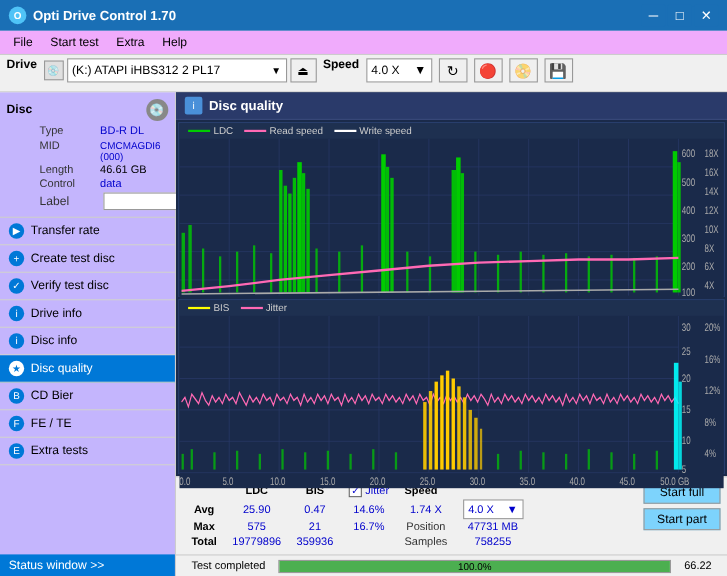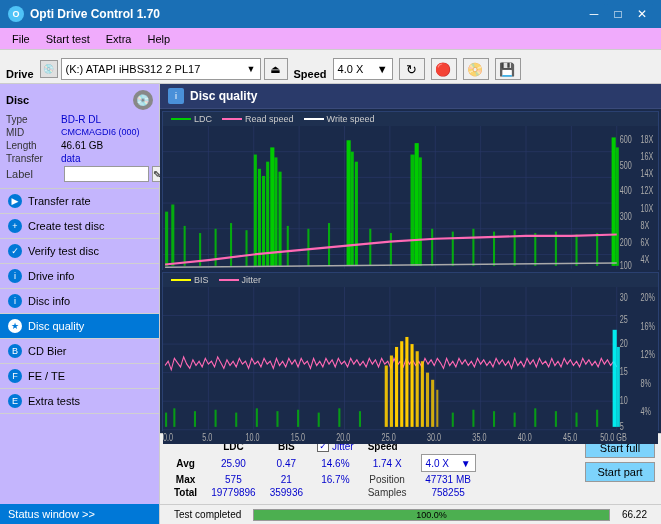--- a/index.html
+++ b/index.html
@@ -10,39 +10,39 @@
     .titlebar-left { display: flex; align-items: center; gap: 6px; color: white; font-size: 12px; font-weight: 600; }
     .titlebar-icon { width: 16px; height: 16px; background: #4fc3f7; border-radius: 50%; display: flex; align-items: center; justify-content: center; font-size: 9px; color: white; }
     .titlebar-controls { display: flex; gap: 2px; }
     .titlebar-btn { width: 22px; height: 20px; background: #1a6fb5; border: none; color: white; cursor: pointer; font-size: 12px; display: flex; align-items: center; justify-content: center; border-radius: 2px; }
 
     
     .menubar { background: #f0abfc; display: flex; align-items: center; padding: 2px 4px; height: 22px; border-bottom: 1px solid #ccc; }
     .menu-item { padding: 2px 8px; cursor: pointer; font-size: 11px; color: #000; border-radius: 2px; }
 
     
-    .drivebar { background: #f0f0f0; display: flex; align-items: flex-end; padding: 3px 6px; height: 34px; border-bottom: 1px solid #ccc; gap: 6px; }
+    .drivebar { background: #f0f0f0; display: flex; align-items: flex-start; padding: 3px 6px; height: 34px; border-bottom: 1px solid #ccc; gap: 6px; }
     .drive-label { font-size: 11px; font-weight: 600; color: #000; }
     .drive-combo { background: white; border: 1px solid #999; padding: 2px 4px; font-size: 11px; min-width: 200px; display: flex; align-items: center; justify-content: space-between; cursor: pointer; height: 22px; }
     .drive-combo-arrow { font-size: 9px; }
     .eject-btn { background: #f0f0f0; border: 1px solid #999; width: 24px; height: 22px; display: flex; align-items: center; justify-content: center; cursor: pointer; font-size: 11px; }
     .speed-label { font-size: 11px; font-weight: 600; }
     .speed-combo { background: white; border: 1px solid #999; padding: 2px 4px; font-size: 11px; width: 60px; display: flex; align-items: center; justify-content: space-between; cursor: pointer; height: 22px; }
     .toolbar-btn { background: #f0f0f0; border: 1px solid #999; width: 26px; height: 22px; display: flex; align-items: center; justify-content: center; cursor: pointer; font-size: 13px; }
 
     
     .main { display: flex; height: calc(524px - 84px); }
 
     
     .sidebar { width: 160px; background: #c4b5fd; border-right: 1px solid #ccc; display: flex; flex-direction: column; }
     .disc-section { padding: 6px; border-bottom: 1px solid #ccc; }
     .disc-header { display: flex; align-items: center; justify-content: space-between; margin-bottom: 4px; }
     .disc-title { font-weight: 600; font-size: 11px; }
     .disc-info-row { display: flex; align-items: flex-start; margin-bottom: 2px; font-size: 10px; }
-    .disc-info-label { color: #333; min-width: 55px; }
+    .disc-info-label { color: #333; min-width: 55px; margin-left: 30px; }
     .disc-info-value { color: #0000cc; font-size: 10px; }
     .disc-info-value.normal { color: #000; }
     .label-row { display: flex; align-items: center; gap: 3px; margin-top: 2px; }
     .label-input { border: 1px solid #999; height: 16px; width: 85px; font-size: 10px; padding: 0 2px; }
     .label-btn { width: 18px; height: 16px; background: #f0f0f0; border: 1px solid #999; display: flex; align-items: center; justify-content: center; cursor: pointer; font-size: 10px; }
 
     .nav-item { display: flex; align-items: center; padding: 5px 8px; cursor: pointer; font-size: 11px; border-bottom: 1px solid #d0d0d0; color: #000; gap: 6px; }
     .nav-item.active { background: #0078d7; color: white; }
     .nav-icon { width: 14px; height: 14px; border-radius: 50%; display: flex; align-items: center; justify-content: center; font-size: 9px; flex-shrink: 0; }
     .nav-icon.blue { background: #0078d7; color: white; }
@@ -147,21 +147,21 @@
       </div>
       <div class="disc-info-row">
         <span class="disc-info-label">MID</span>
         <span class="disc-info-value" style="font-size:9px;">CMCMAGDI6 (000)</span>
       </div>
       <div class="disc-info-row">
         <span class="disc-info-label">Length</span>
         <span class="disc-info-value normal">46.61 GB</span>
       </div>
       <div class="disc-info-row">
-        <span class="disc-info-label">Transfer</span>
+        <span class="disc-info-label">Control</span>
         <span class="disc-info-value">data</span>
       </div>
       <div class="label-row">
         <span class="disc-info-label">Label</span>
         <input class="label-input" type="text" style="">
         <div class="label-btn">✎</div>
       </div>
     </div>
 
     <div class="nav-item">

